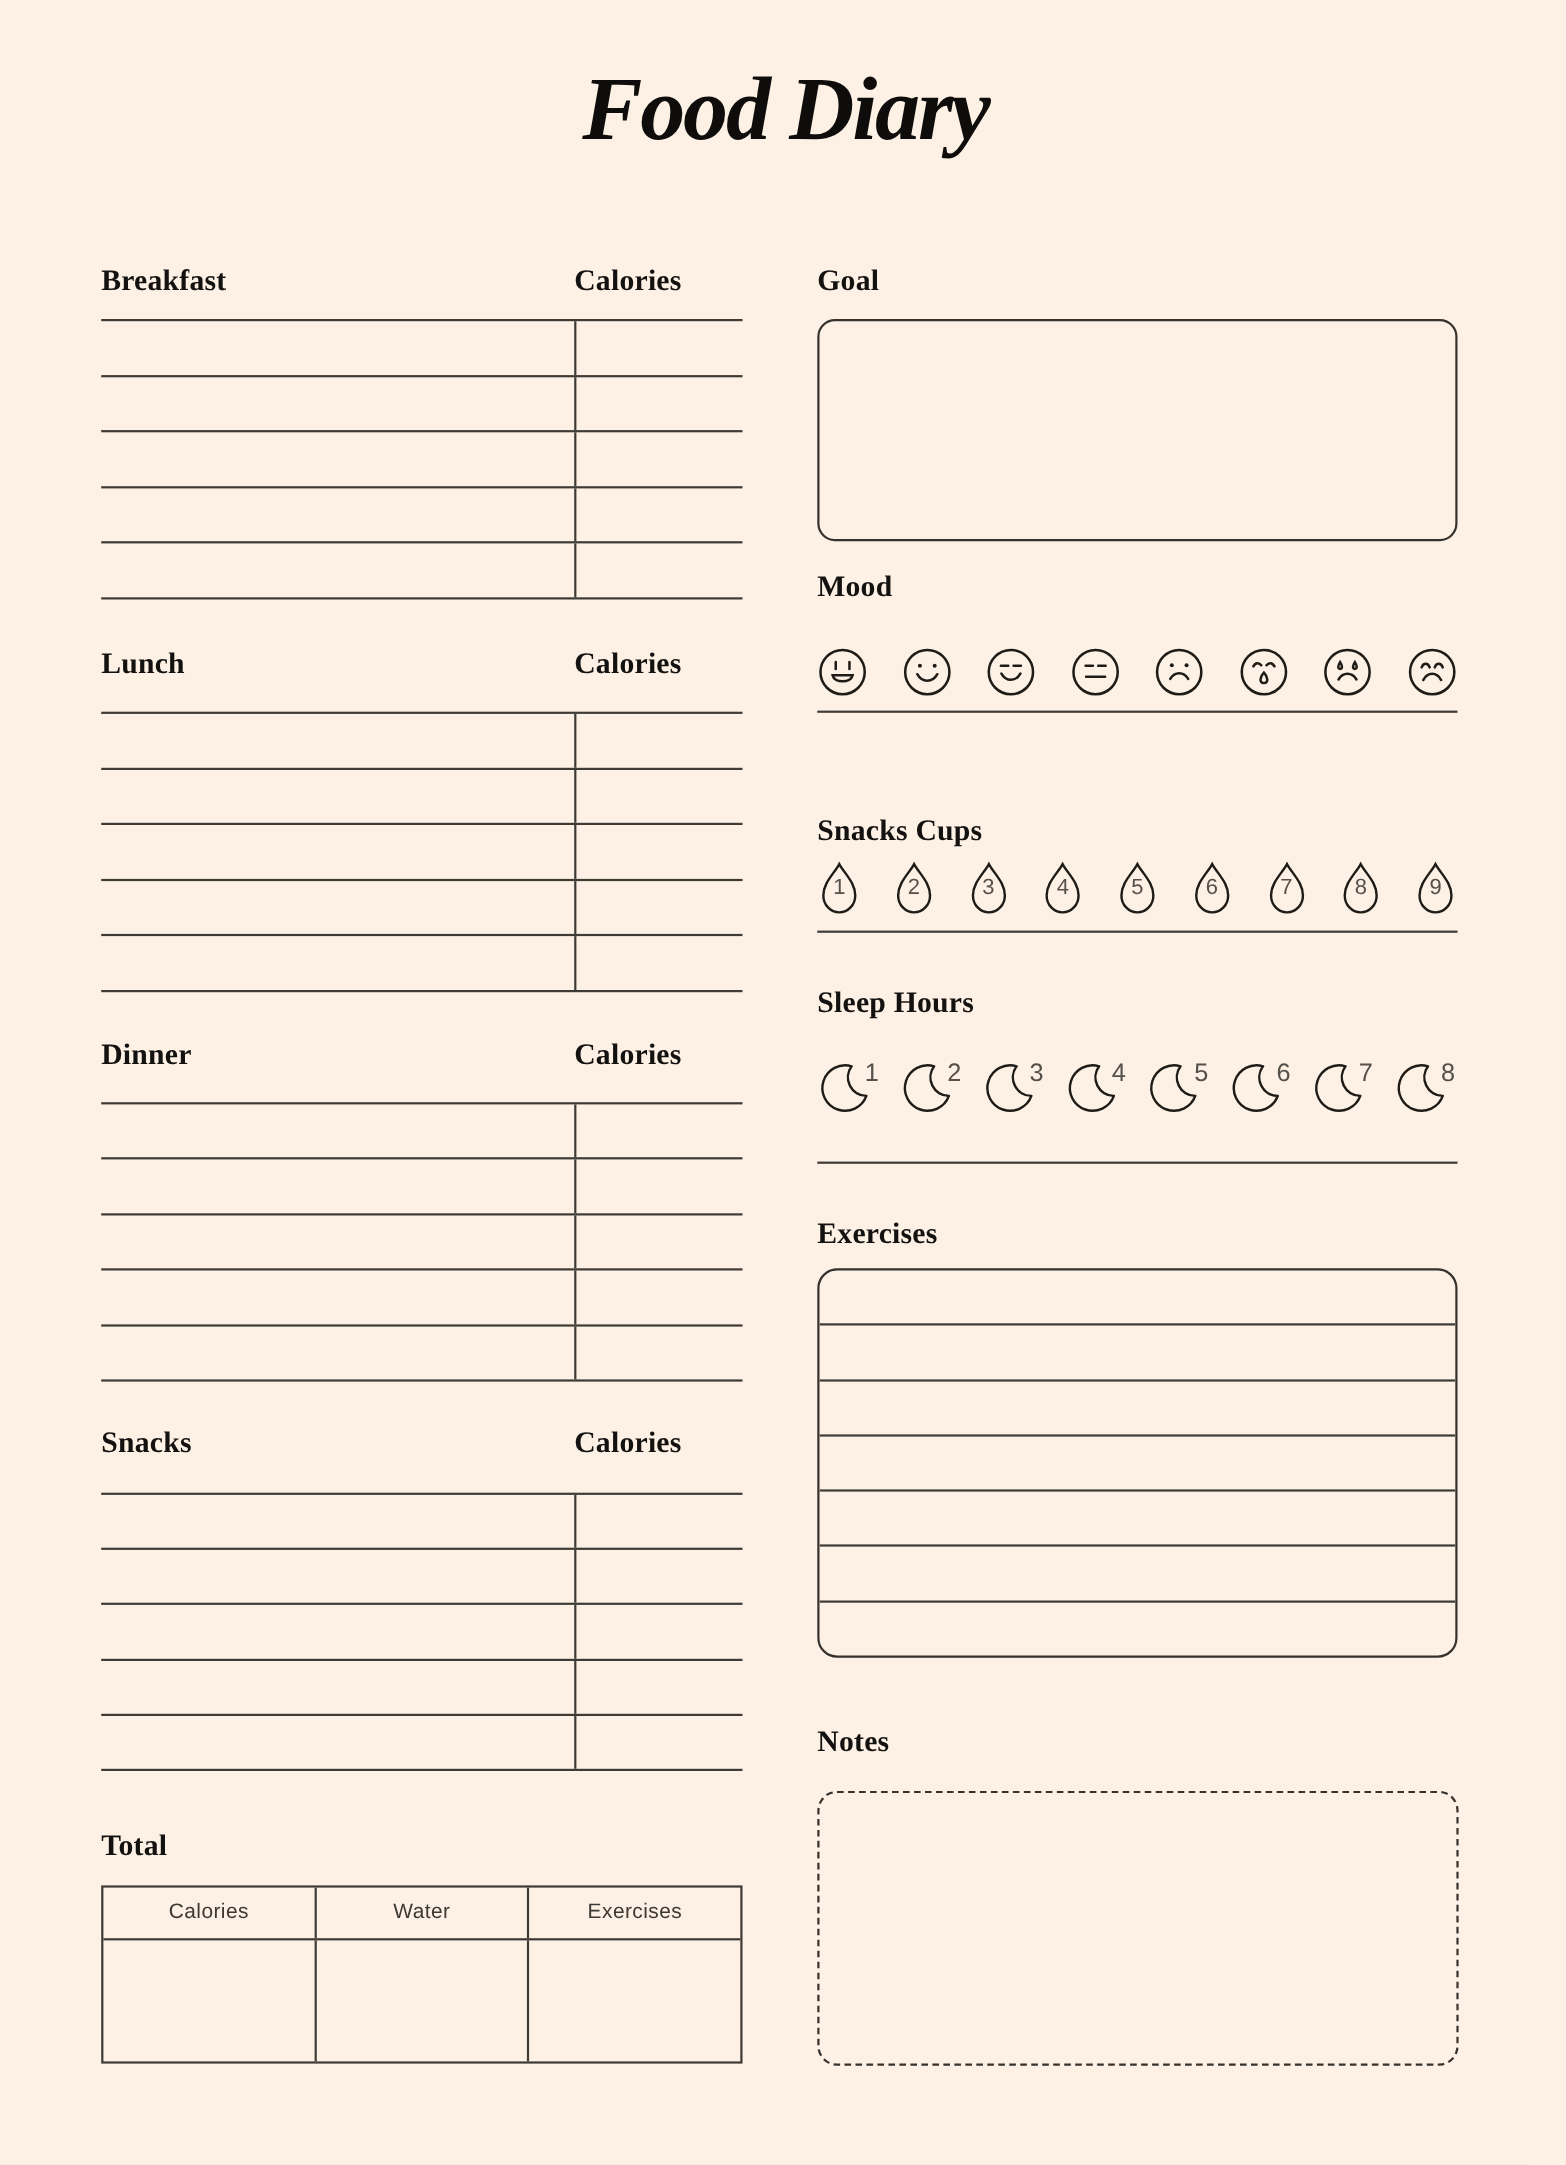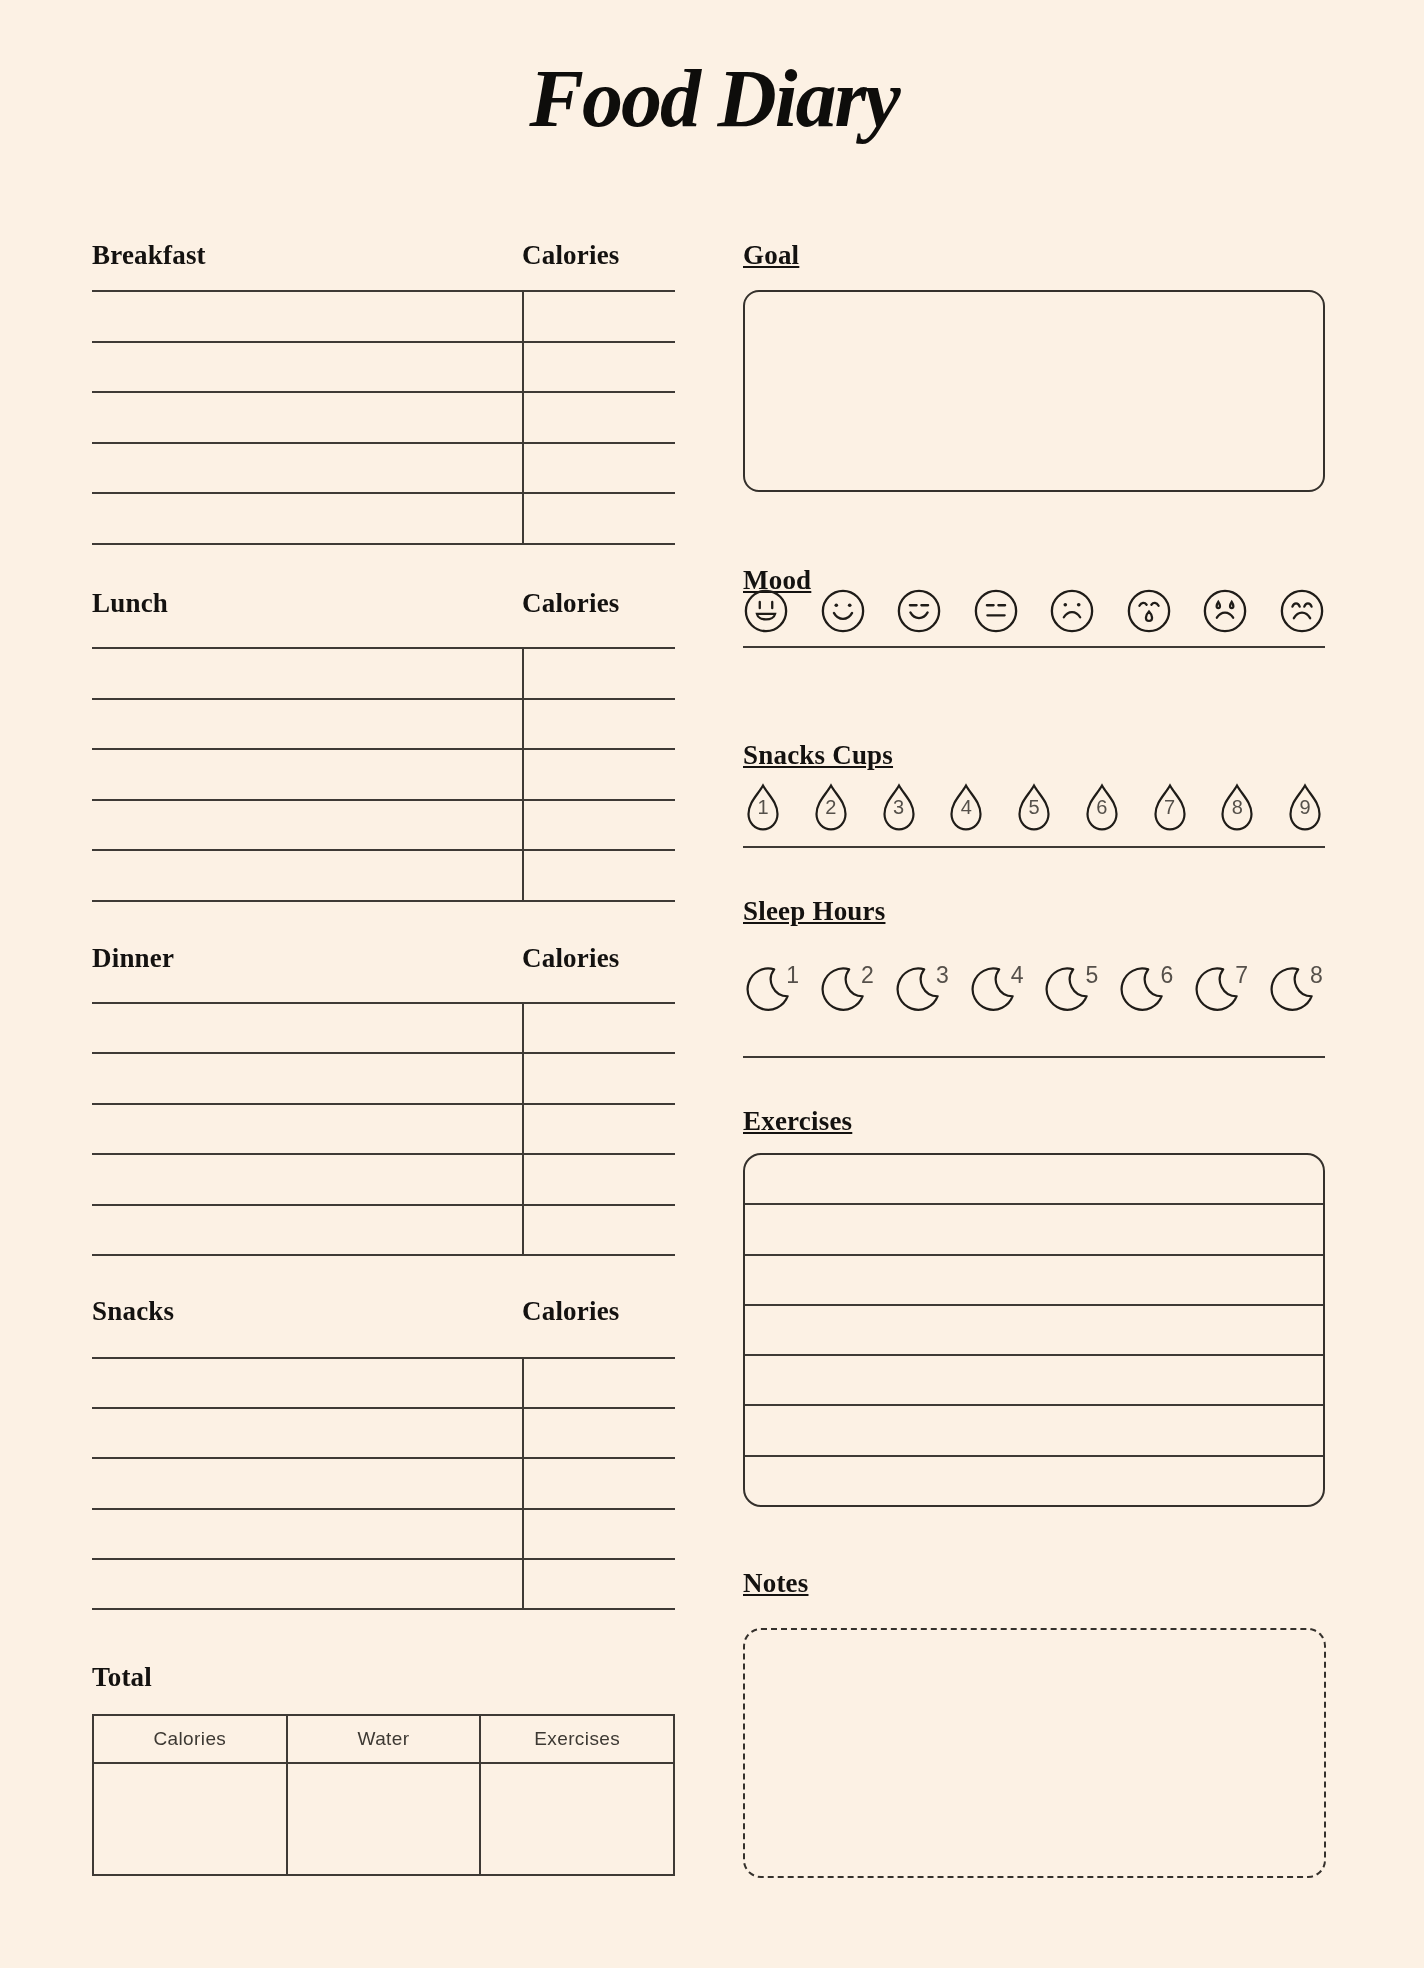--- a/index.html
+++ b/index.html
@@ -37,21 +37,21 @@
   }
   .total-head{display:flex;height:46px;border-bottom:2px solid #3e3a35;}
   .total-body{display:flex;flex:1;}
   .total-cell{
     flex:1;display:flex;align-items:center;justify-content:center;
     font-size:19px;color:#3d3933;letter-spacing:.4px;
   }
   .total-cell + .total-cell{border-left:2px solid #3e3a35;text-align:right;}
   
   .rcol{position:absolute;left:743px;top:0;width:582px;height:100%;}
-  .rcol .sec-head{left:0;text-decoration:underline;}
+  .rcol .sec-head{left:0;}
   .goal-box{
     position:absolute;left:0;top:290px;width:582px;height:202px;
     border:2px solid #35312c;border-radius:16px;box-sizing:border-box;
   }
   .icon-row{
     position:absolute;left:0;width:582px;display:flex;
     justify-content:space-between;align-items:flex-end;
   }
   .hr-line{position:absolute;left:0;width:582px;height:2px;background:#3e3a35;}
   .face{width:46px;height:46px;}
@@ -202,21 +202,21 @@
         <div class="total-cell"></div>
       </div>
     </div>
   </div>
 
   <div class="rcol">
 
     <div class="sec-head" style="top:240px">Goal</div>
     <div class="goal-box"></div>
 
-    <div class="sec-head" style="top:565px">Mood</div>
+    <div class="sec-head" style="top:518px">Mood</div>
     <div class="icon-row" style="top:588px;height:46px">
         <div class="face">
           <svg width="46" height="46" viewBox="0 0 48 48" fill="none" stroke="#1f1c18" stroke-width="2.4" stroke-linecap="round">
             <circle cx="24" cy="24" r="21"></circle>
             <path d="M17.5 14.5v6.5M30.5 14.5v6.5"></path>
             <path d="M14.5 27h19c-1.4 7.6-17.6 7.6-19 0z"></path>
           </svg>
         </div>
         <div class="face">
           <svg width="46" height="46" viewBox="0 0 48 48" fill="none" stroke="#1f1c18" stroke-width="2.4" stroke-linecap="round">

